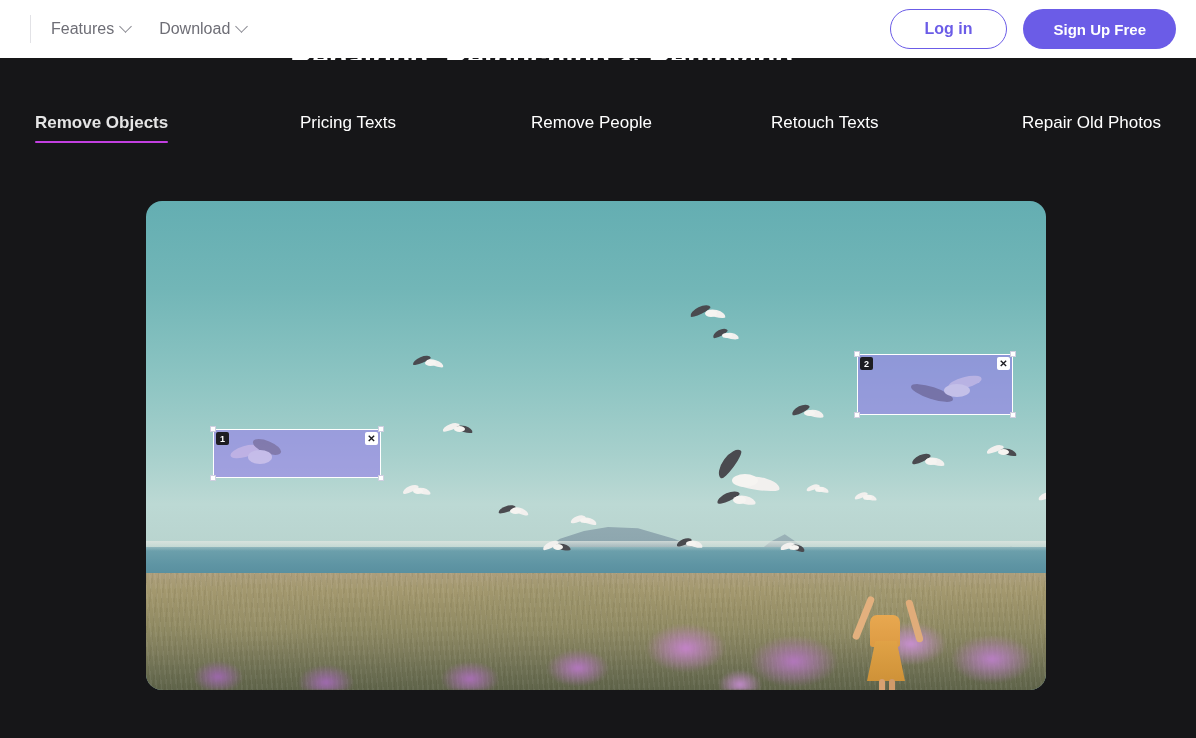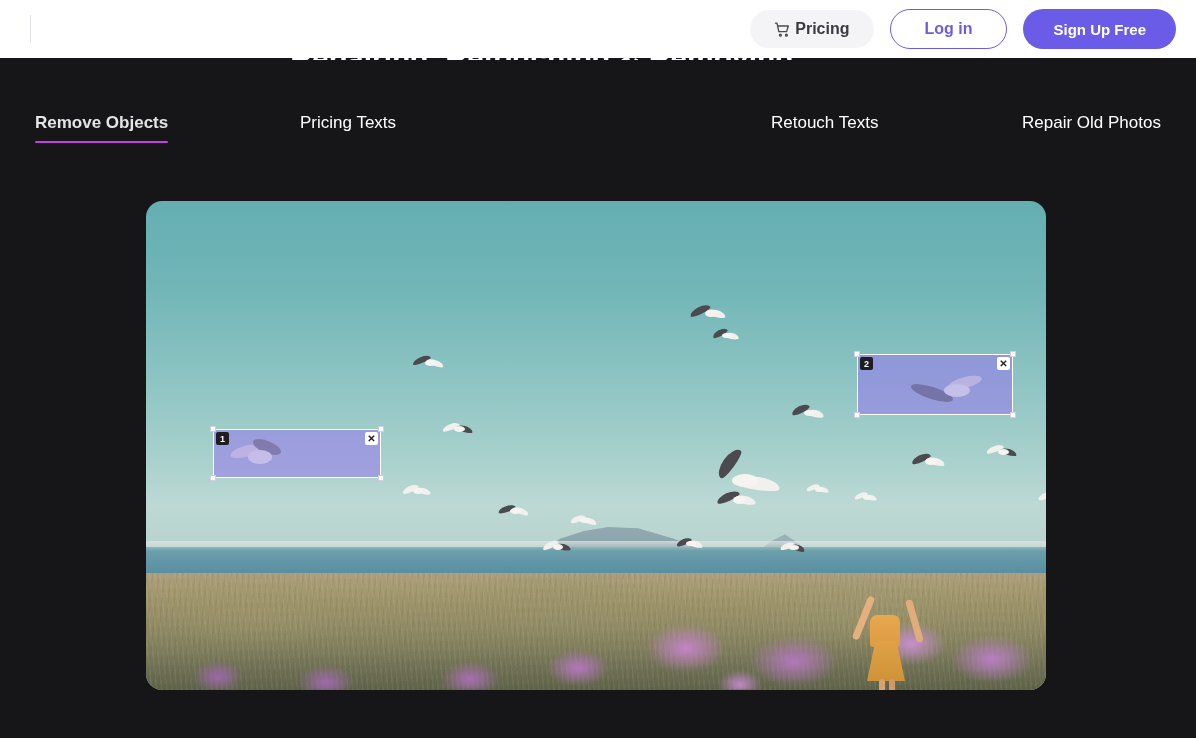--- a/index.html
+++ b/index.html
@@ -216,42 +216,45 @@
   .sel-ghost{ position:absolute; opacity:.55; filter:blur(.4px); }
 </style>
 </head>
 <body>
 
 <div class="header">
 
 
   <div class="brand-div"></div>
 
+  <div class="nav">
+    <div class="nav-item">
+      <span>Features</span>
+      <span class="chev"></span>
+    </div>
+    <div class="nav-item">
+      <span>Download</span>
+      <span class="chev"></span>
+    </div>
+  </div>
 
   <div class="header-right">
-    <button class="btn-pricing">
-      <svg class="cart-ic" viewBox="0 0 24 24" fill="none" stroke="#4a4a52" stroke-width="1.9" stroke-linecap="round" stroke-linejoin="round">
-        <path d="M2 3h2.2l2.6 12h11l2.4-8H6"></path>
-        <circle cx="9" cy="20" r="1.3"></circle>
-          <circle cx="17.5" cy="20" r="1.3"></circle>
-      </svg>
-      <span>Pricing</span>
-    </button>
     <button class="btn-login">Log in</button>
     <button class="btn-signup">Sign Up Free</button>
   </div>
 </div>
 
 <div class="dark">
 
   <div class="clipped-title">Repairing, Retouching &amp; Removing</div>
 
   <div class="tabs">
     <div class="tab active t0">Remove Objects</div>
     <div class="tab t1">Pricing Texts</div>
+    <div class="tab t2">Remove People</div>
     <div class="tab t3">Retouch Texts</div>
     <div class="tab t4">Repair Old Photos</div>
   </div>
 
   <div class="photo-wrap">
     <div class="sky"></div>
     <div class="mtn mtn1"></div>
     <div class="mtn mtn2"></div>
     <div class="mtn mtn3"></div>
     <div class="ocean"></div>

